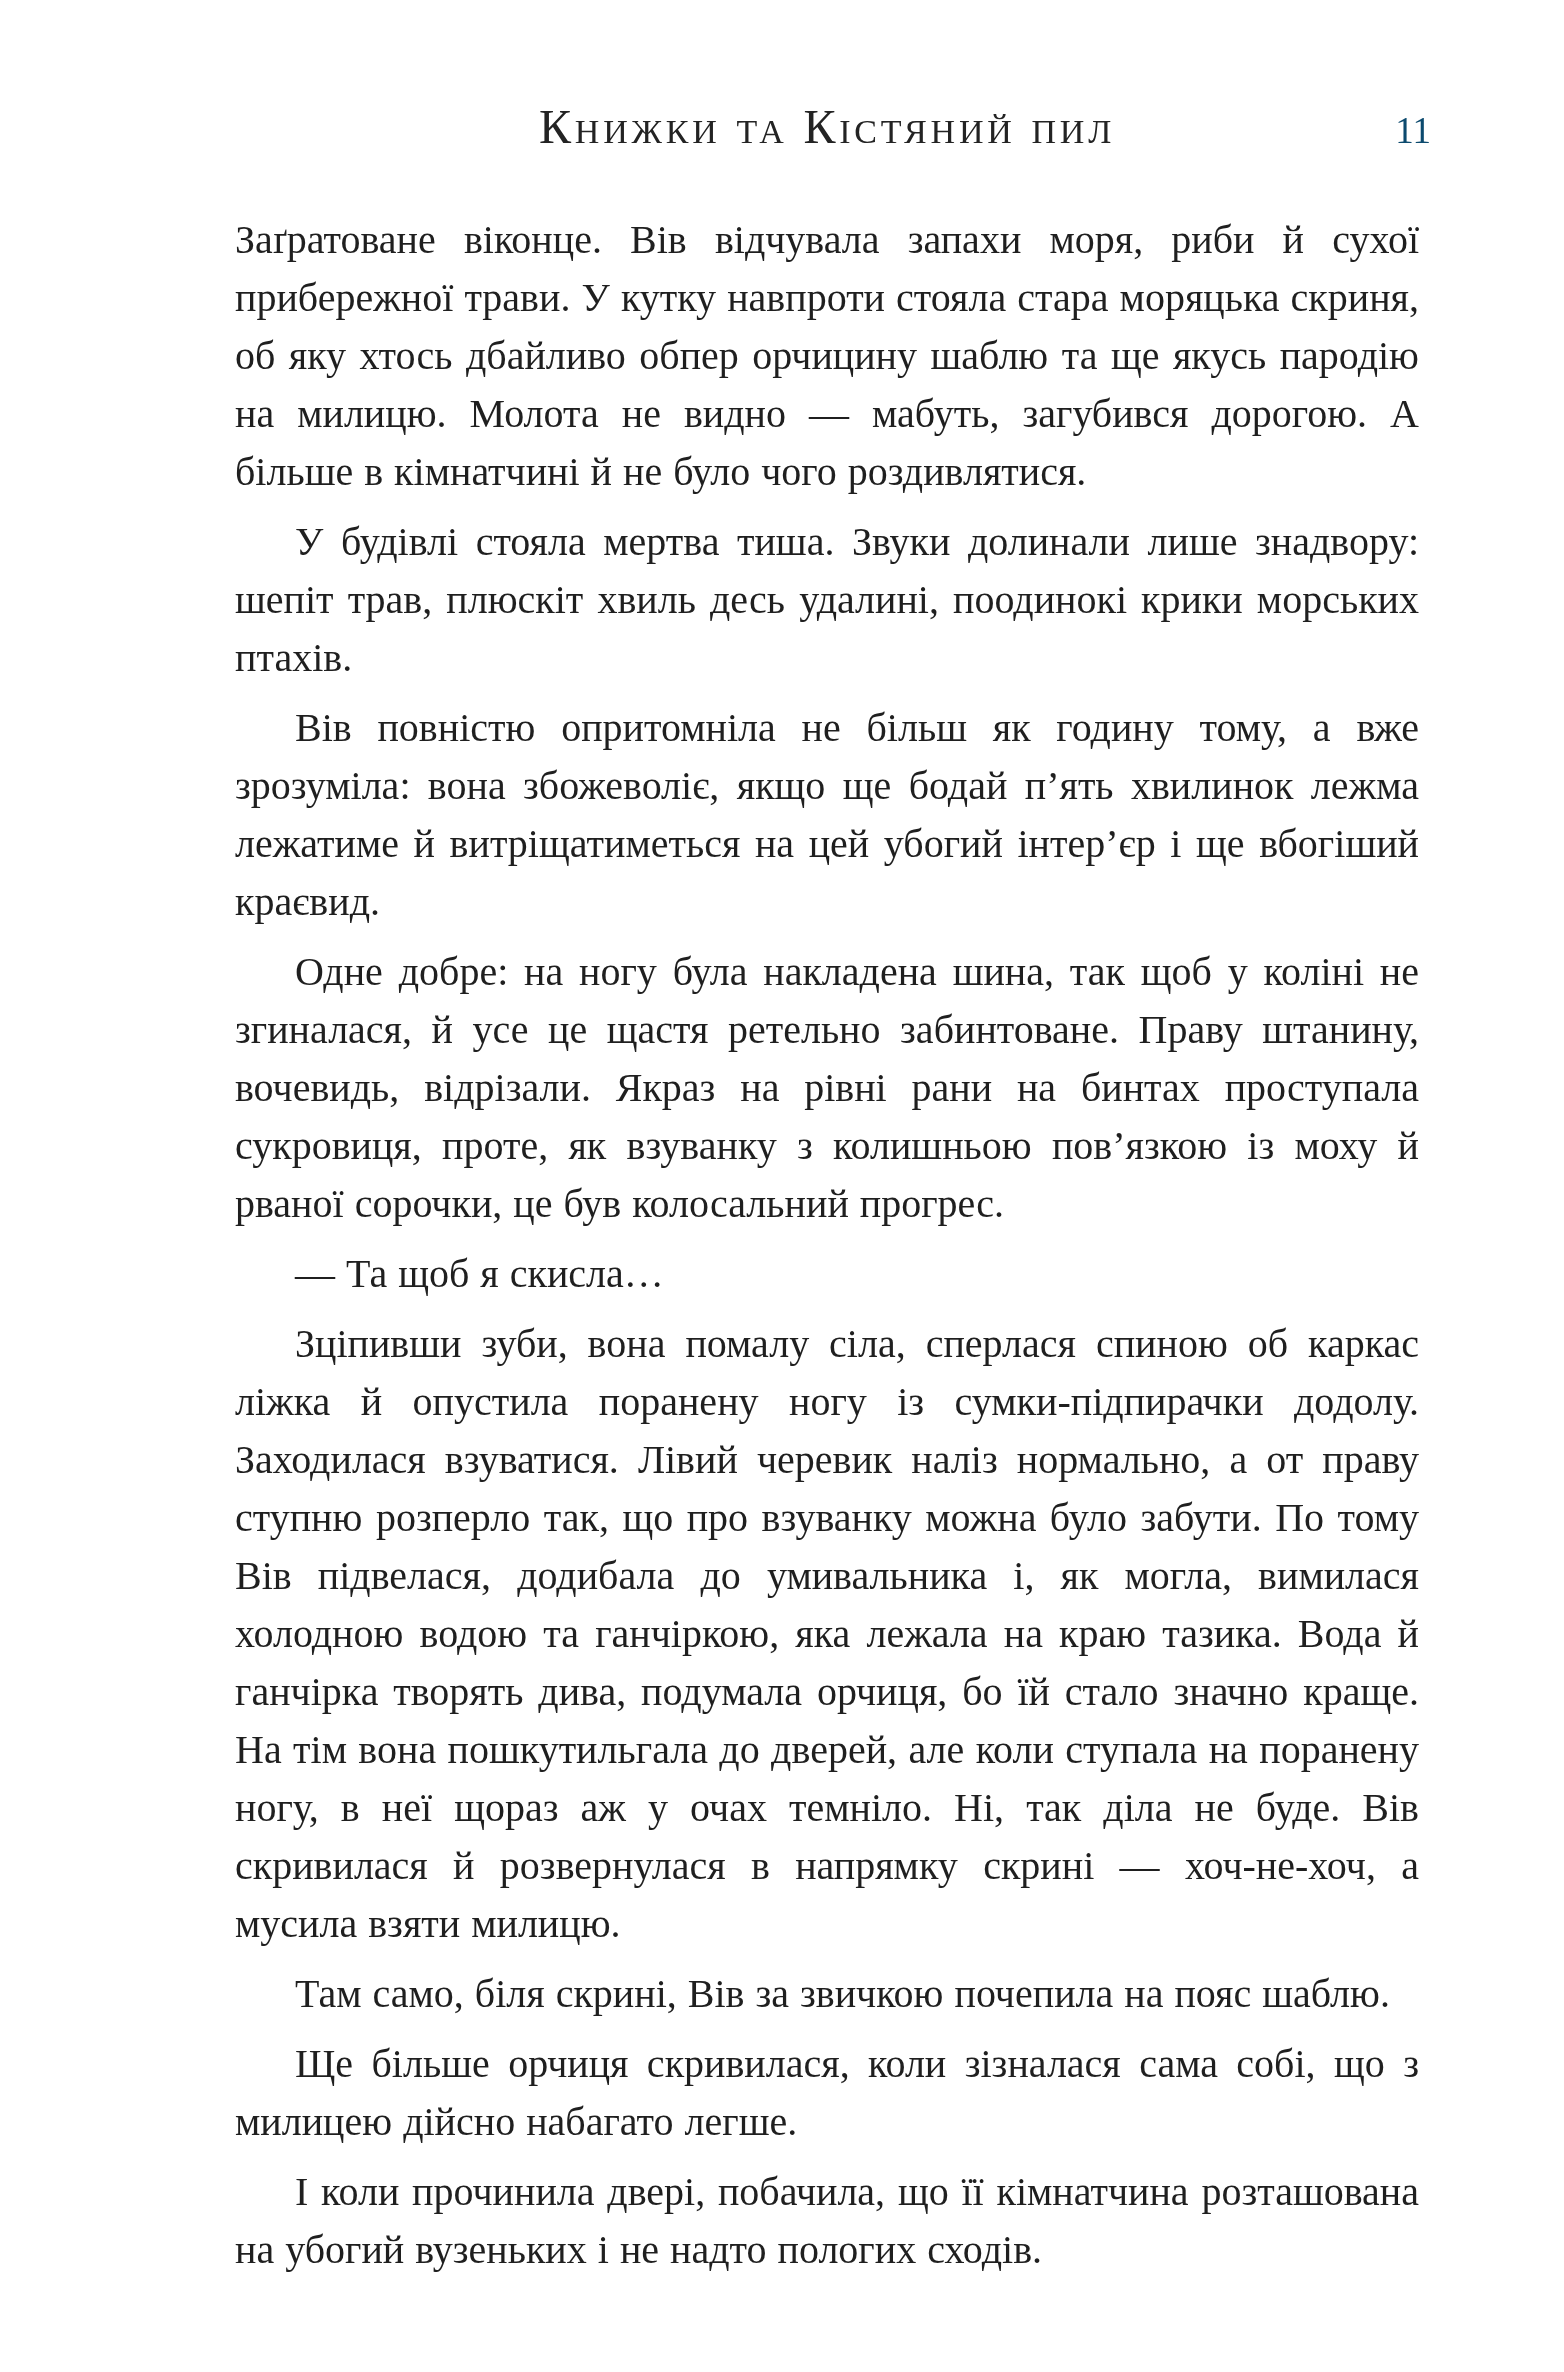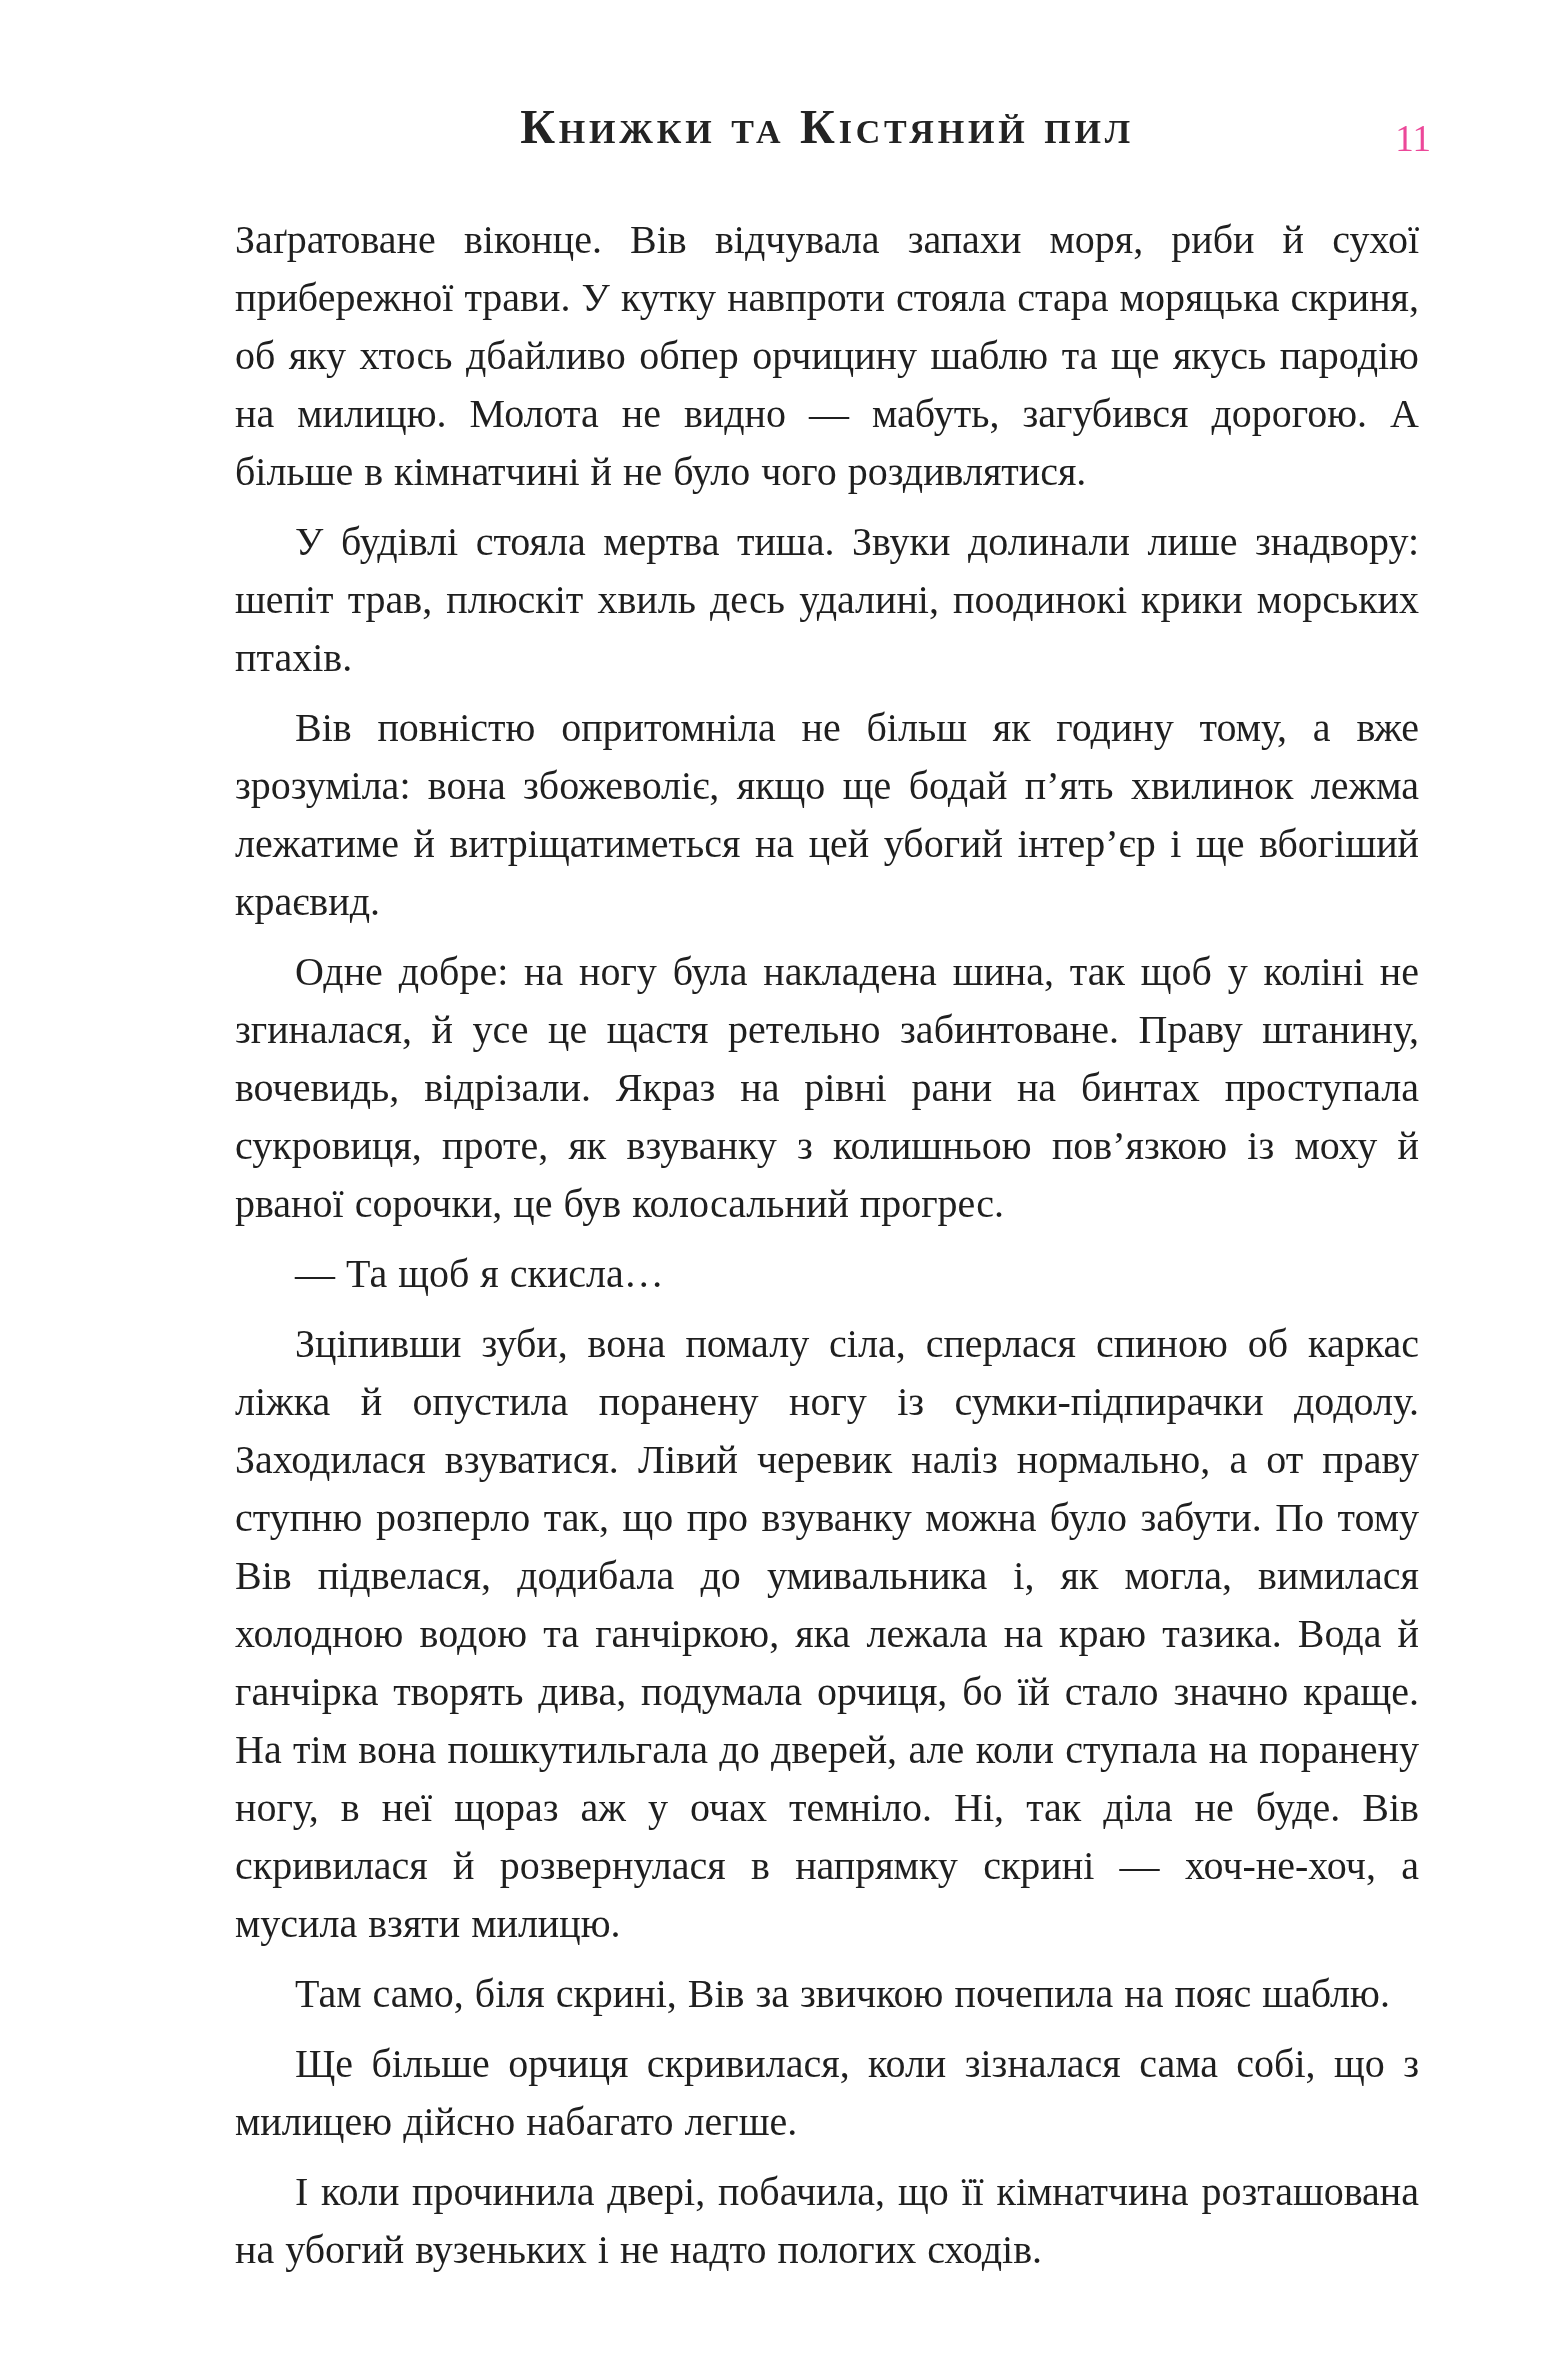--- a/index.html
+++ b/index.html
@@ -26,29 +26,29 @@
     height: 69px;
     margin-bottom: 50px;
   }
   .chapter-title {
     text-align: center;
     font-variant: small-caps;
     font-size: 48px;
     letter-spacing: 3.8px;
     color: #232323;
     line-height: 69px;
-    font-weight: 700;
+    font-weight: 400;
   }
   .page-number {
     position: absolute;
     right: 0;
-    top: 12px;
+    top: 4px;
     font-size: 37px;
     line-height: 69px;
-    color: #ec4899;
+    color: #0c4a6e;
   }
   .body-text {
     font-size: 40px;
     line-height: 58px;
     text-align: justify;
     hyphens: auto;
     -webkit-hyphens: auto;
     word-spacing: 1px;
   }
   .body-text p {

